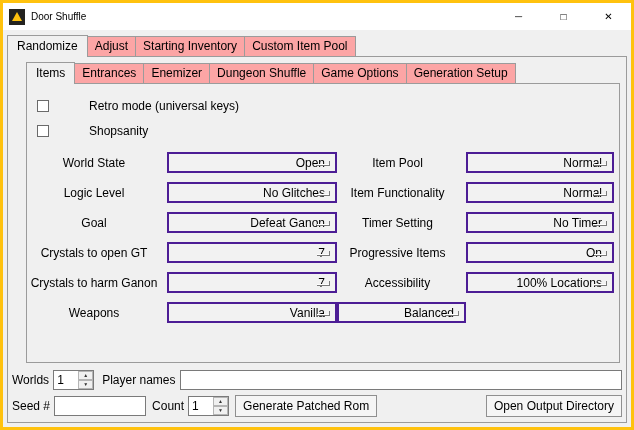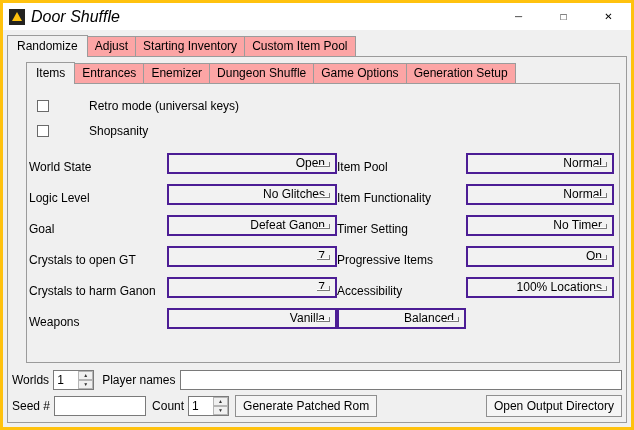--- a/index.html
+++ b/index.html
@@ -12,21 +12,21 @@
     background: #f0f0f0;
     display: flex; flex-direction: column;
     position: relative;
   }
 
   
   .titlebar { height: 27px; background: #ffffff; display: flex; align-items: center; flex: 0 0 auto; }
   .app-icon { width: 16px; height: 16px; margin: 0 6px; background: #23221f; position: relative; flex: 0 0 auto; }
   .app-icon::after { content:""; position:absolute; left:3px; top:3px;
     border-left:5px solid transparent; border-right:5px solid transparent; border-bottom:9px solid #ffc20e; }
-  .title-text { font-size: 16px; font-style: italic; }
+  .title-text { font-size: 10px; }
   .tb-buttons { margin-left: auto; display: flex; height: 100%; }
   .tb-btn { width: 45px; height: 100%; display: flex; align-items: center; justify-content: center; font-size: 10px; }
 
   
   .tabs { display: flex; align-items: flex-end; position: relative; }
   .tabs-outer { margin: 5px 0 0 4px; }
   .tabs-inner { margin: 5px 0 0 18px; }
   .tab { border: 1px solid #9b9b9b; border-bottom: none; background: #fca5a5; padding: 2px 7px 3px; white-space: nowrap; }
   .tab + .tab { margin-left: -1px; }
   .tab.selected { padding: 3px 9px 4px; margin-bottom: -1px; position: relative; z-index: 5; background: #f0f0f0; }
@@ -41,21 +41,21 @@
   }
 
   
   .cb-area { padding: 9px 0 0 10px; }
   .cb-row { display: flex; align-items: center; height: 25px; gap: 32px; }
   .checkbox { width: 12px; height: 12px; border: 1px solid #6a6a6a; background: #fff; margin-right: 8px; flex: 0 0 auto; }
 
   
   .fields { display: grid; grid-template-columns: 138px 170px 1fr 148px; row-gap: 9px;
             margin: 9px 5px 0 2px; align-items: center; }
-  .flabel { text-align: left; padding-right: 8px; white-space: nowrap; margin-top: 8px; }
+  .flabel { text-align: center; padding-right: 8px; white-space: nowrap; }
   .opt { height: 21px; border: 2px solid #4c1d95; background: #f2f2f2;
          display: flex; align-items: center; justify-content: flex-end; position: relative; }
   .optval { padding-right: 10px; }
   .ind { position: absolute; right: 5px; top: 7px; width: 13px; height: 5px;
          border-bottom: 1px solid #7a7a7a; border-right: 1px solid #7a7a7a;
          box-shadow: inset 0 -1px 0 #ffffff; }
 
   
   .spacer { flex: 1; }
   .brow { display: flex; align-items: center; padding: 0 4px; margin-bottom: 5px; flex: 0 0 auto; }

